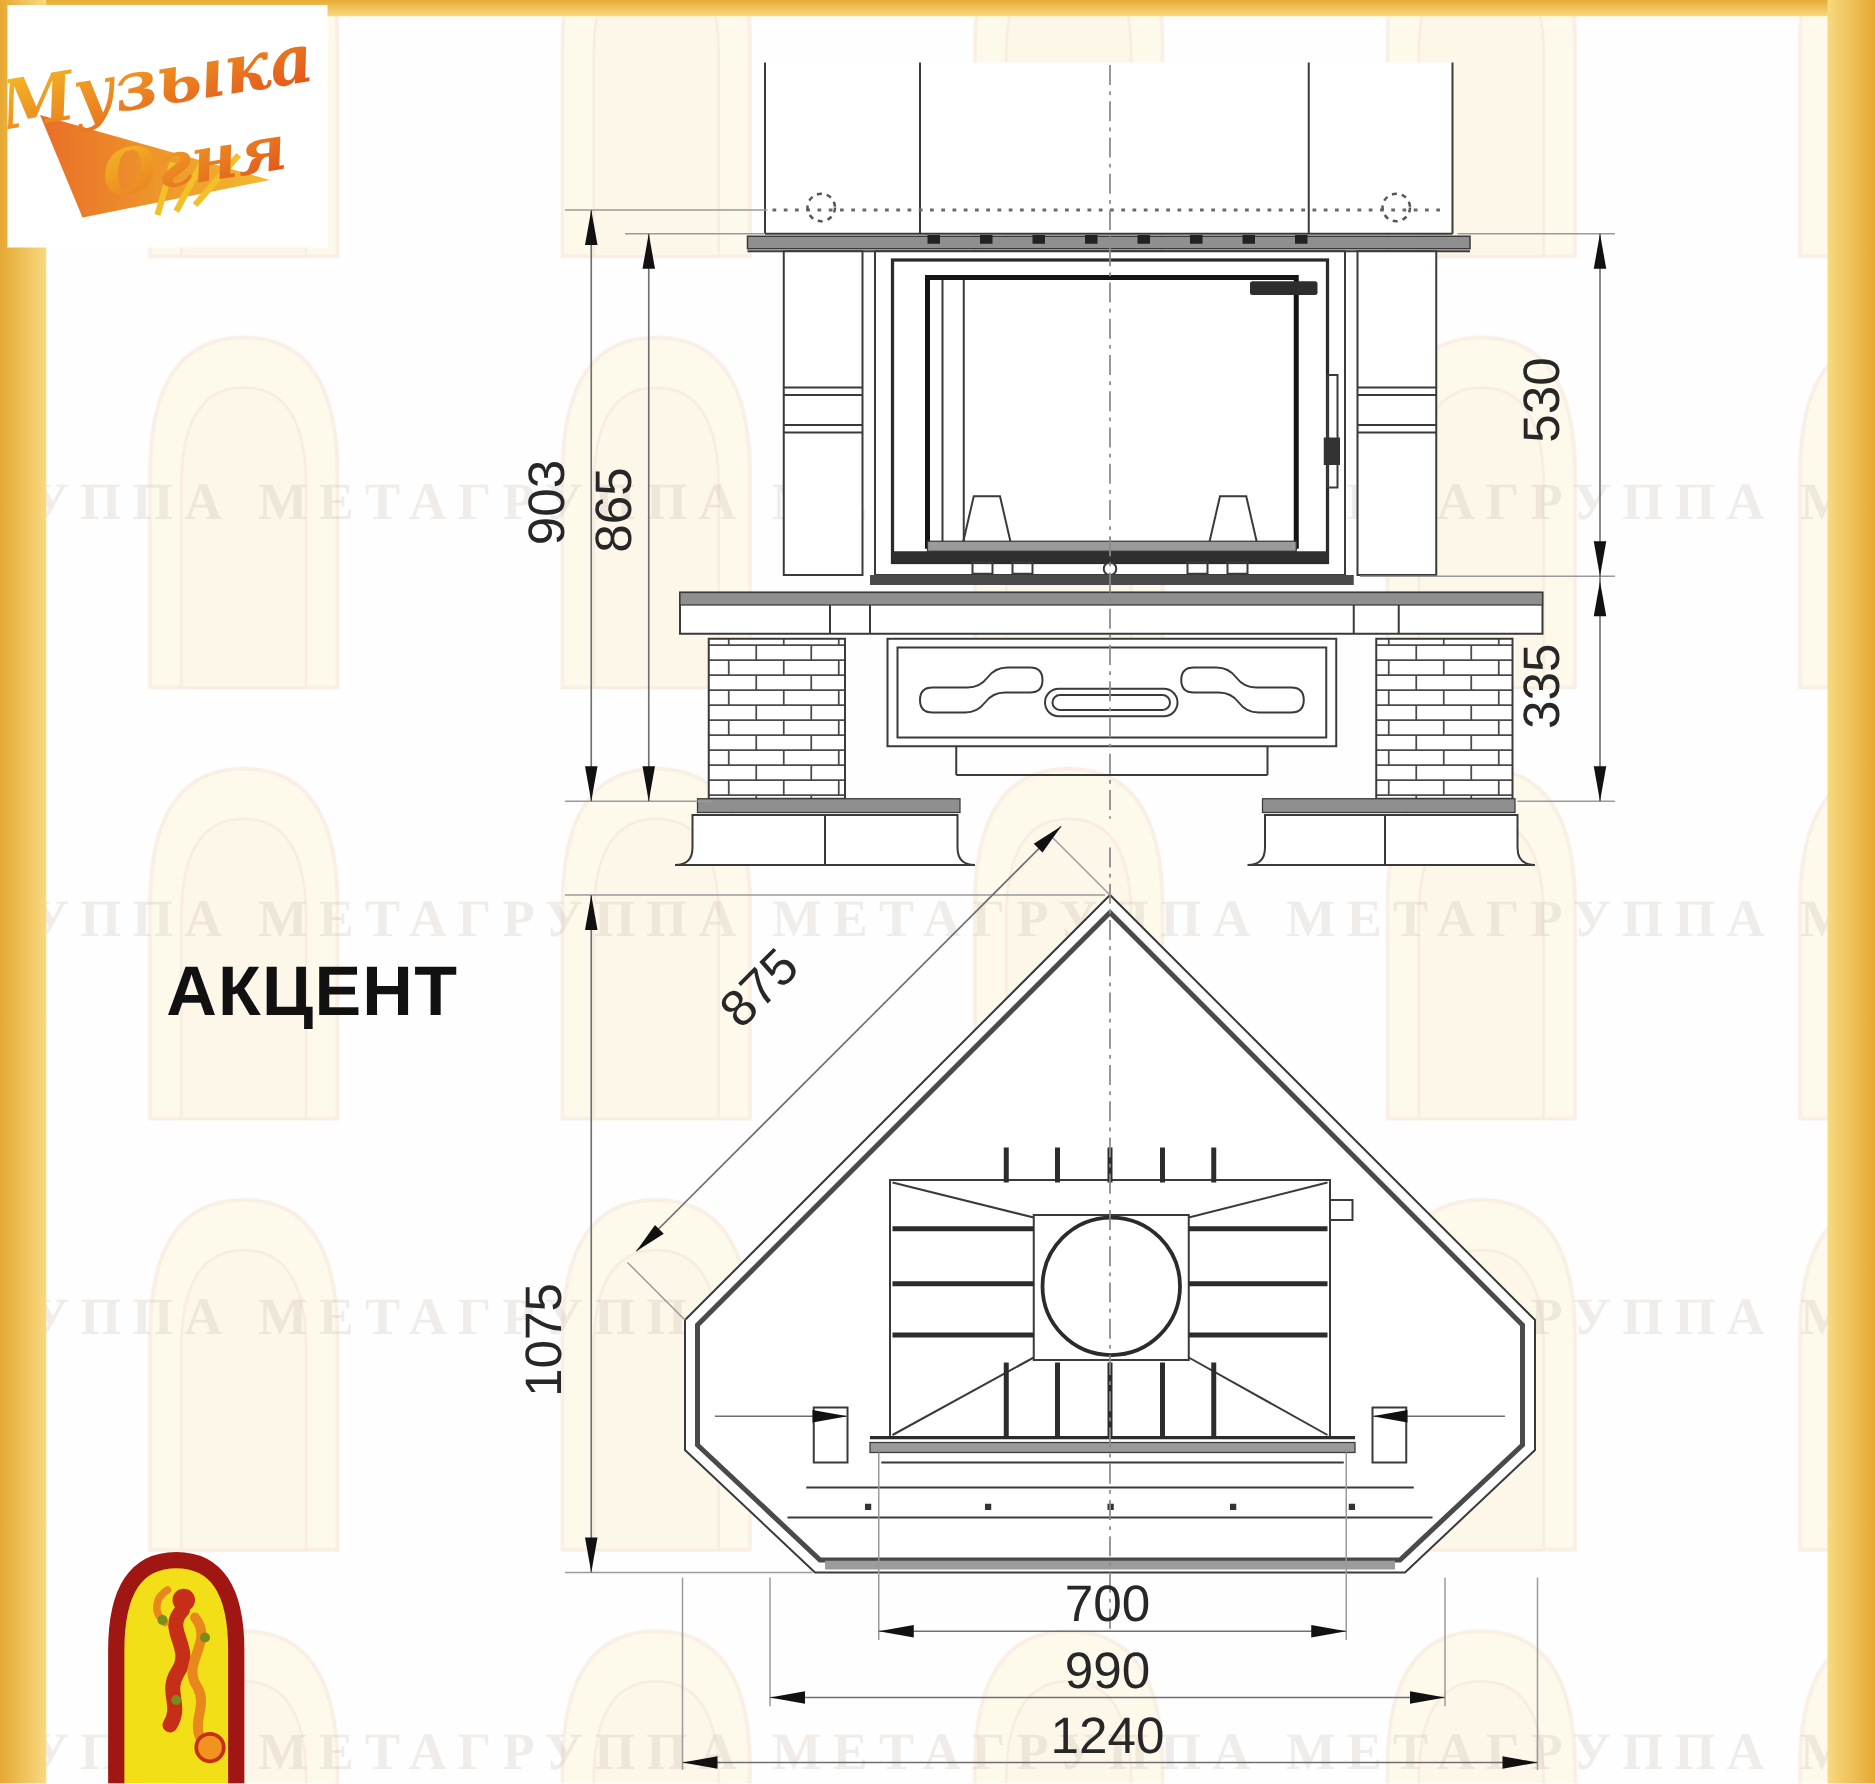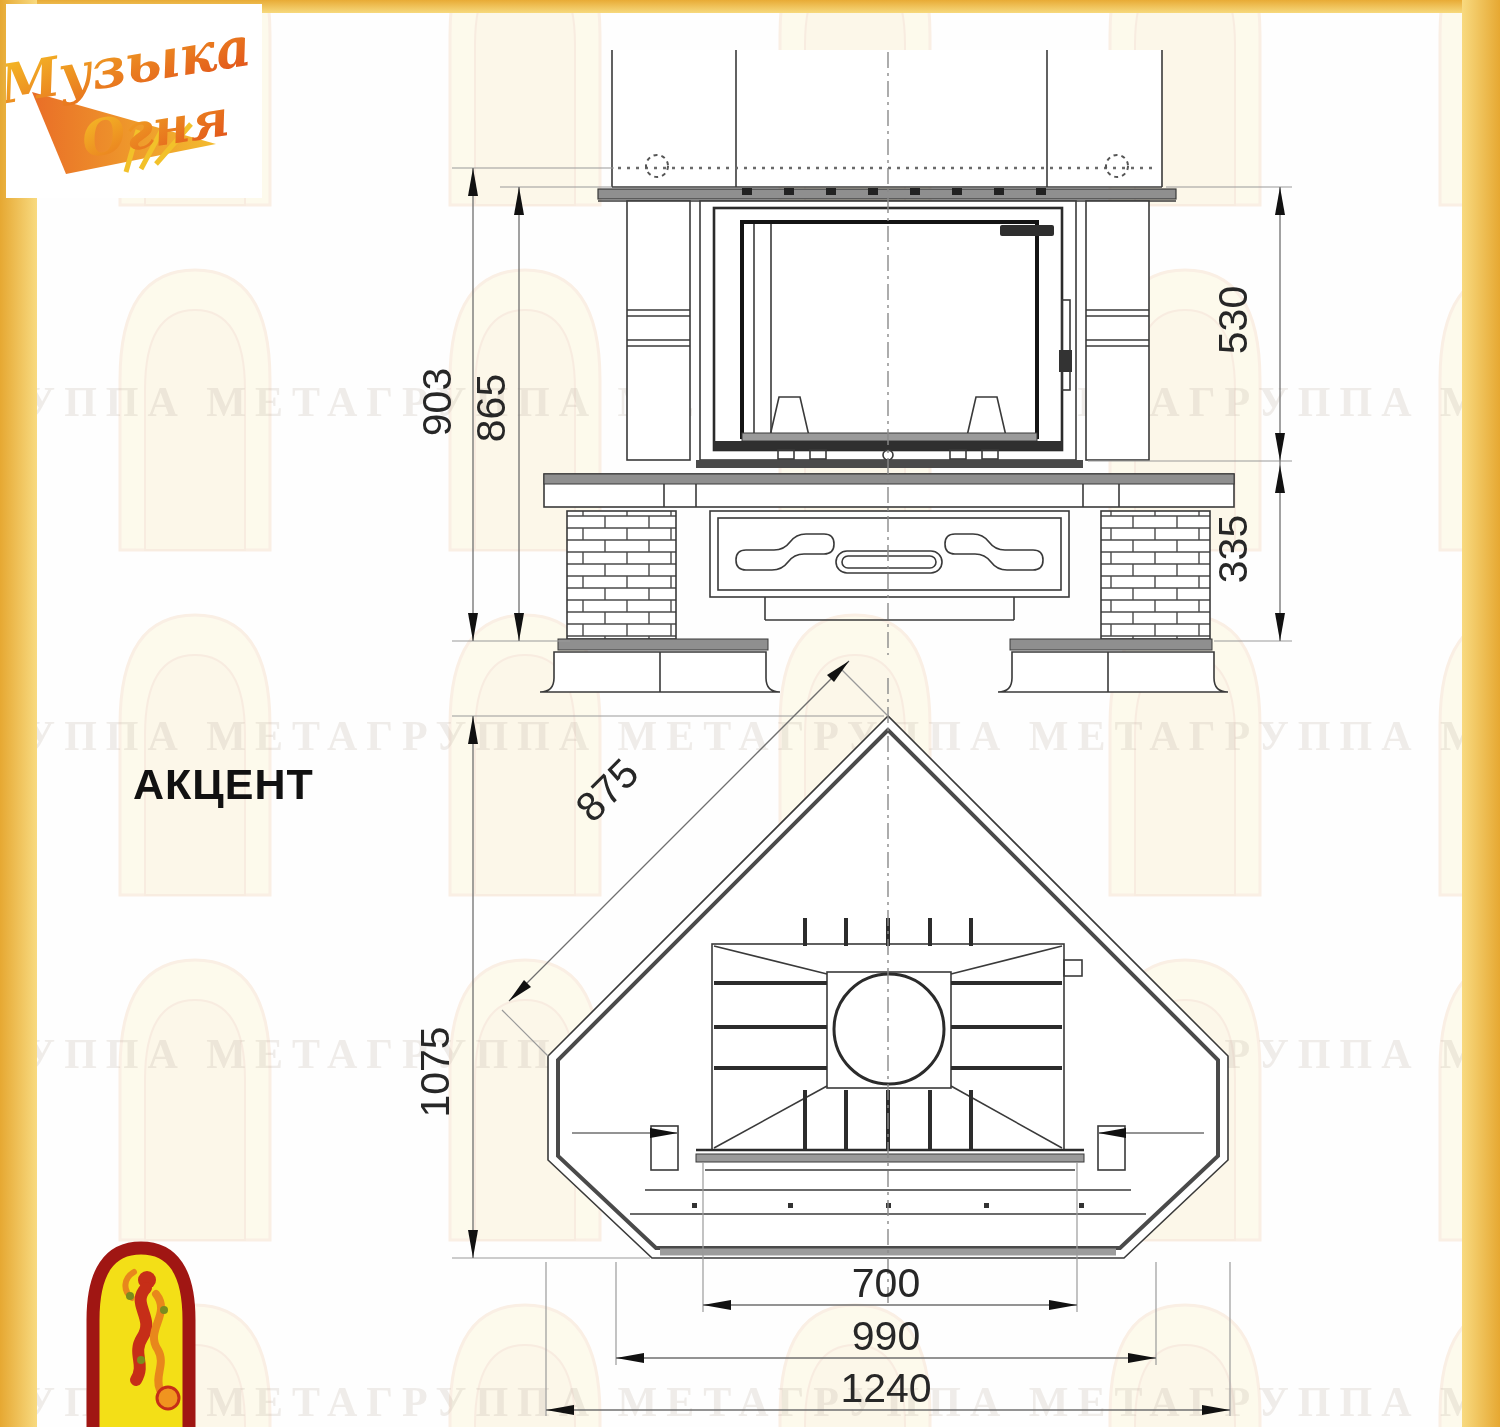--- a/index.html
+++ b/index.html
@@ -11,21 +11,21 @@
   #strip-left{left:0;top:0;width:37px;height:1427px;background:linear-gradient(90deg,#e6a832,#f8da80);}
   #strip-right{right:0;top:0;width:38px;height:1427px;background:linear-gradient(90deg,#f8da80,#e6a832);}
   
   .wm-row{position:absolute;left:-45px;width:1600px;z-index:2;white-space:nowrap;overflow:hidden;
           font-family:"Liberation Serif",serif;font-weight:bold;font-size:42px;letter-spacing:9px;
           color:rgba(186,172,158,0.22);user-select:none;}
   
   #arch-layer{position:absolute;left:0;top:0;z-index:1;}
   #draw-layer{position:absolute;left:0;top:0;z-index:3;}
   #logo-box{position:absolute;left:6px;top:4px;width:256px;height:194px;background:#fff;z-index:5;}
-  #model-title{position:absolute;left:133px;top:760px;z-index:5;font-size:43px;font-weight:bold;
+  #model-title{position:absolute;left:133px;top:760px;z-index:5;font-size:56px;font-weight:bold;
                letter-spacing:1px;color:#111;}
   #emblem{position:absolute;left:84px;top:1238px;z-index:5;}
   .dim{font-family:"Liberation Sans",sans-serif;font-size:41px;fill:#272727;}
   .thin{stroke:#9a9a9a;stroke-width:1.2;fill:none;}
   .dline{stroke:#6f6f6f;stroke-width:1.3;fill:none;}
   .obj{stroke:#3a3a3a;stroke-width:1.6;fill:none;}
   .obj2{stroke:#2b2b2b;stroke-width:2.6;fill:none;}
   .objw{stroke:#3a3a3a;stroke-width:1.6;fill:#ffffff;}
   .arr{fill:#111;stroke:none;}
 </style>

